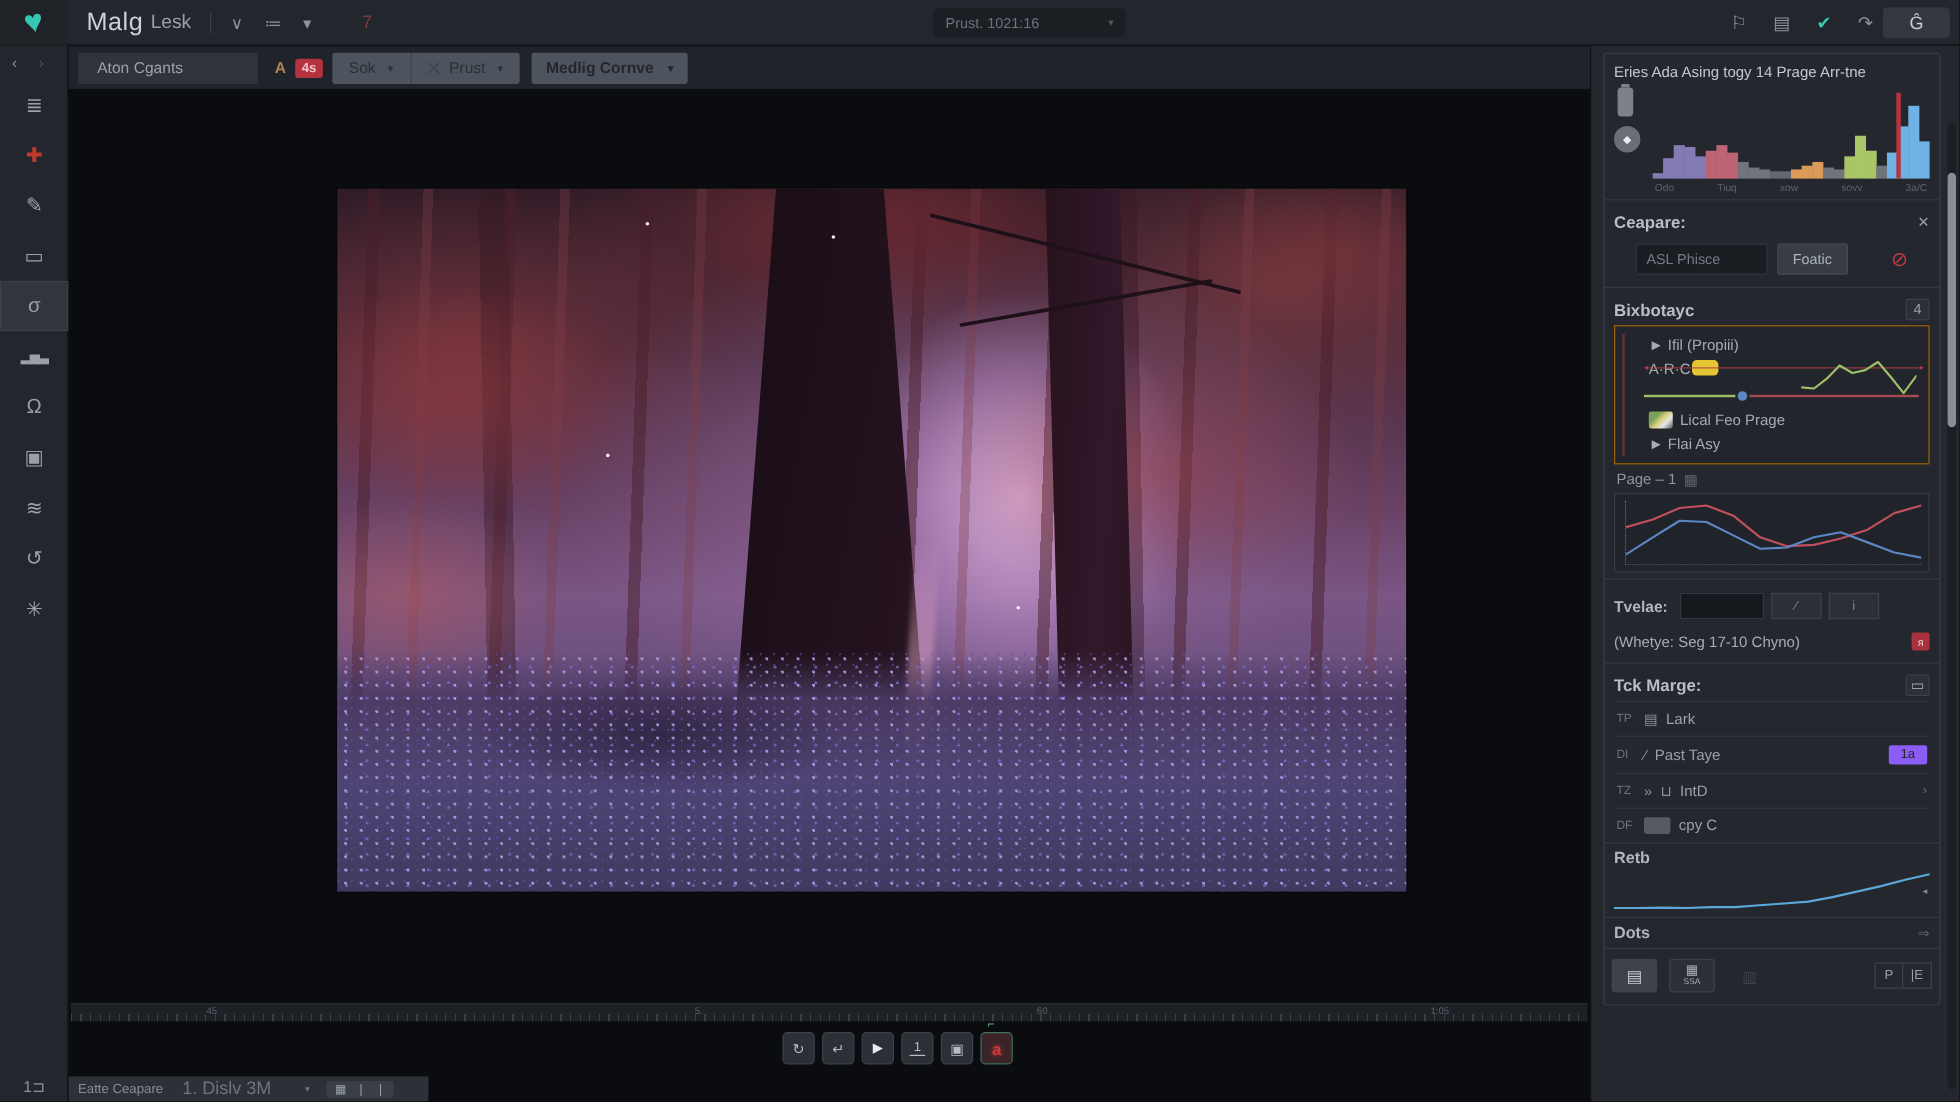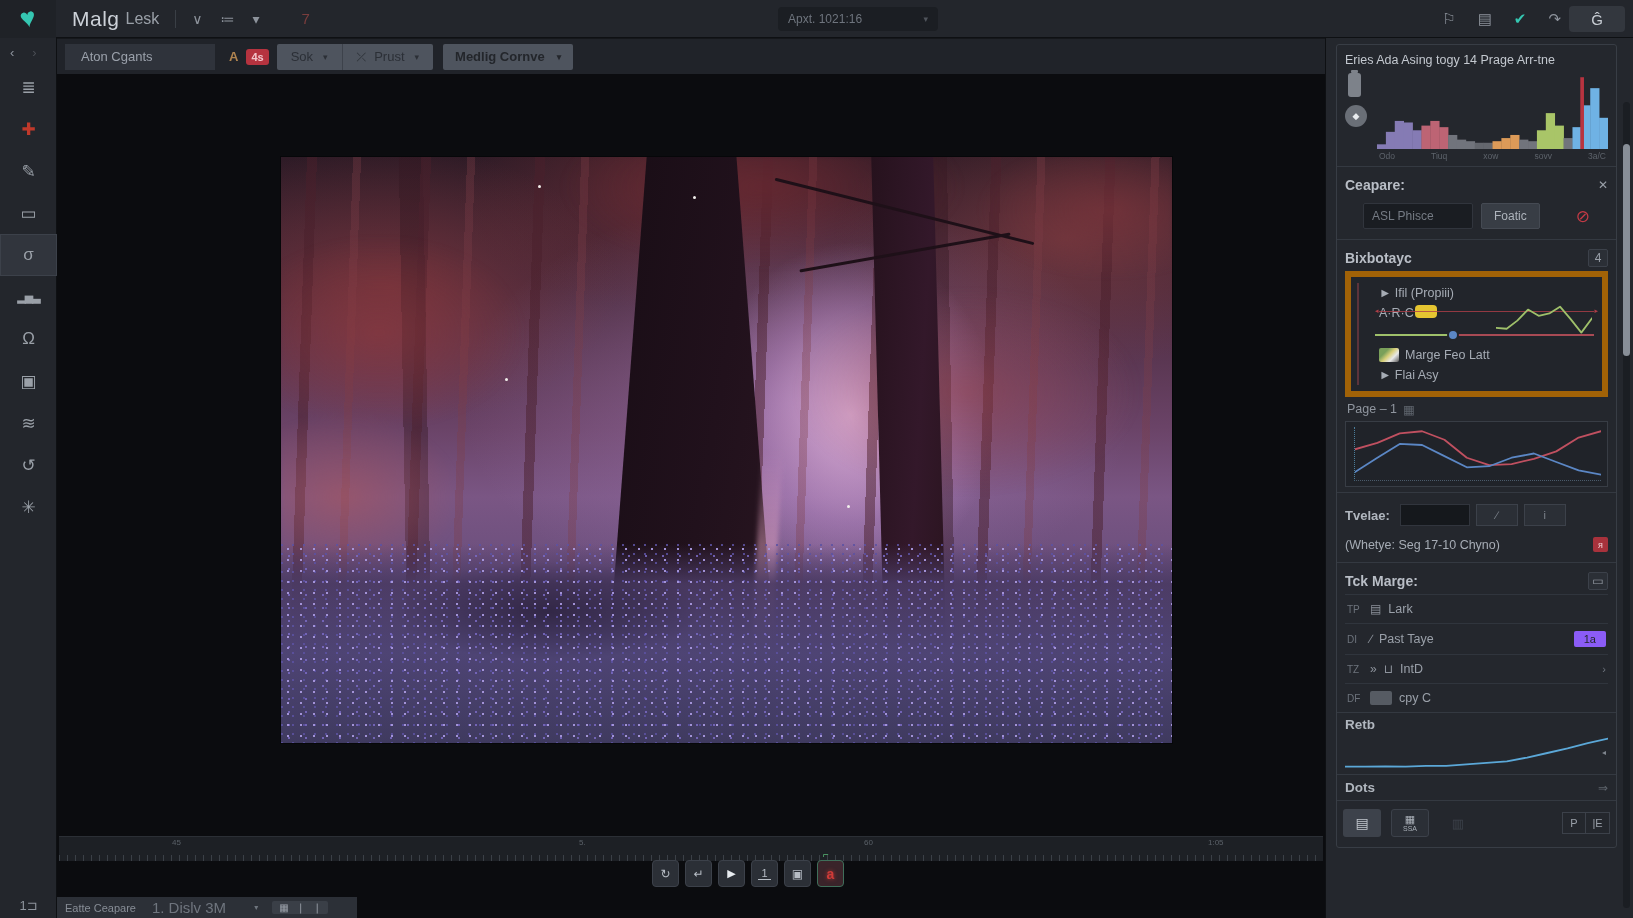--- a/index.html
+++ b/index.html
@@ -98,21 +98,21 @@
       radial-gradient(circle 2px at 7px 5px, rgba(168,152,222,.95) 60%, rgba(0,0,0,0) 61%) 0 0/13px 11px,
       radial-gradient(circle 2px at 3px 8px, rgba(122,106,196,.85) 60%, rgba(0,0,0,0) 61%) 5px 4px/17px 13px,
       radial-gradient(circle 1.5px at 10px 3px, rgba(92,82,162,.85) 60%, rgba(0,0,0,0) 61%) 2px 7px/11px 9px,
       radial-gradient(ellipse 220px 70px at 30% 34%, rgba(28,20,40,.55), rgba(0,0,0,0) 70%),
       linear-gradient(180deg, rgba(74,58,99,0) 0%, rgba(74,58,99,.92) 20%, #4e4474 55%, #3f3a5f 100%);
   }
   .ph-branch { position:absolute; background:#1e1018; height:3px; border-radius:2px; }
   .speck { position:absolute; width:3px; height:3px; border-radius:50%; background:#f2f0ec; }
 
   
-  .ruler { position:absolute; left:2px; right:2px; top:762px; height:25px; background:#1d2025;
+  .ruler { position:absolute; left:2px; right:2px; top:762px; height:15px; background:#1d2025;
     border-top:1px solid #2b2f35; }
   .ruler-ticks { position:absolute; left:0; right:0; bottom:0; height:6px;
     background:repeating-linear-gradient(90deg,#3b4047 0 1px, rgba(0,0,0,0) 1px 8px); }
   .tick-label { position:absolute; top:1px; font-size:8px; color:#5a6068; }
   .tl-marker { position:absolute; top:776px; color:#57b674; font-size:10px; line-height:1; }
 
   
   .transport { position:absolute; left:595px; top:786px; display:flex; gap:6px; }
   .t-btn { width:27px; height:27px; background:#2b2f36; border:1px solid #3c414a; border-radius:4px;
     display:flex; align-items:center; justify-content:center; color:#b7bdc5; font-size:12px; }
@@ -159,21 +159,21 @@
   .mini-btn { min-width:20px; height:18px; border:1px solid #3c414a; border-radius:2px; background:#2b2f36;
     display:flex; align-items:center; justify-content:center; color:#9aa0a9; font-size:10px; padding:0 3px; }
 
   .input-row { display:flex; align-items:center; gap:8px; padding:5px 18px; }
   .dk-input { width:110px; height:26px; background:#1a1d22; border:1px solid #31353d; border-radius:2px;
     color:#757b84; font-size:12px; display:flex; align-items:center; padding:0 8px; }
   .gr-btn { height:26px; background:#383d45; border:1px solid #454a53; border-radius:2px; color:#aeb4bc;
     font-size:12px; display:flex; align-items:center; padding:0 12px; }
   .alert-ic { margin-left:auto; color:#c23a46; font-size:17px; }
 
-  .tree { background:#22252b; border:6px solid #a16207; position:relative; padding:6px 6px 6px 14px; }
+  .tree { background:#22252b; border:1px solid #a16207; position:relative; padding:6px 6px 6px 14px; }
   .tree:before { content:""; position:absolute; left:6px; top:6px; bottom:6px; width:2px; background:#7c3a44; opacity:.65; }
   .tree-item { color:#a6acb5; font-size:12.5px; padding:3px 0 3px 14px; display:flex; align-items:center; gap:6px; }
   .yellow-blob { position:absolute; left:64px; top:28px; width:22px; height:13px; background:#e5c531; border-radius:4px; }
   .mini-chart { position:absolute; right:10px; top:22px; width:96px; height:48px; }
   .red-axis { position:absolute; left:28px; right:8px; top:34px; height:0; border-top:1px solid rgba(176,62,72,.8); }
   .red-axis:before,.red-axis:after { content:"◂"; position:absolute; top:-5px; color:#b03e48; font-size:7px; }
   .red-axis:before { left:-4px; } .red-axis:after { right:-4px; content:"▸"; }
   .slider-row { position:relative; height:16px; margin:4px 2px 2px 10px; }
   .slider-green { position:absolute; left:0; top:7px; width:36%; height:2px; background:#9fc06a; }
   .slider-red { position:absolute; left:36%; right:0; top:7px; height:2px; background:#a84a54; }
@@ -235,21 +235,21 @@
   </div>
   <span class="app-title">Malg</span>
   <span class="app-subtitle">Lesk</span>
   <span class="tb-divider"></span>
   <span class="tb-icon">∨</span>
   <span class="tb-icon">≔</span>
   <span class="tb-icon">▾</span>
   <span class="tb-badge-7">7</span>
 
   <div class="clock-pill">
-    <span>Apxt. 1021:16</span>
+    <span>Prust. 1021:16</span>
     <span class="chev">▾</span>
   </div>
 
   <div class="tb-right">
     <span class="tb-icon">⚐</span>
     <span class="tb-icon">▤</span>
     <span class="tb-icon tb-brand">✔</span>
     <span class="tb-icon">↷</span>
   </div>
   <div class="g-button">Ĝ</div>
@@ -332,21 +332,21 @@
     <div class="speck" style="left:46.2%;top:6.7%;"></div>
     <div class="speck" style="left:25.1%;top:37.7%;"></div>
     <div class="speck" style="left:63.5%;top:59.4%;"></div>
   </div>
 
   <div class="ruler">
     <div class="ruler-ticks"></div>
   <span class="tick-label" style="left: 113px;">45</span>
       <span class="tick-label" style="left: 520px;">5.</span>
       <span class="tick-label" style="left: 805px;">60</span>
-      <span class="tick-label" style="left: 1133px; margin-left: 16px;">1:05</span>
+      <span class="tick-label" style="left: 1133px;">1:05</span>
     </div>
   <div class="tl-marker" style="left:766px;">⌐</div>
 
   <div class="transport">
     <div class="t-btn">
         <span>↻</span>
       </div>
     <div class="t-btn">
         <span>↵</span>
       </div>
@@ -459,21 +459,21 @@
         <div class="tree-item">
           <span>A·R·C</span>
         </div>
         <div class="slider-row">
           <div class="slider-green"></div>
           <div class="slider-red"></div>
           <div class="slider-knob"></div>
         </div>
         <div class="tree-item">
           <span class="thumb-chip"></span>
-          <span>Marge Feo Latt</span>
+          <span>Lical Feo Prage</span>
         </div>
         <div class="tree-item">
           <span>► Flai Asy</span>
         </div>
       </div>
       <div class="page-row">
         <span>Page – 1</span>
         <span style="color:#5d636b;">▦</span>
       </div>
       <div class="tone-chart">

